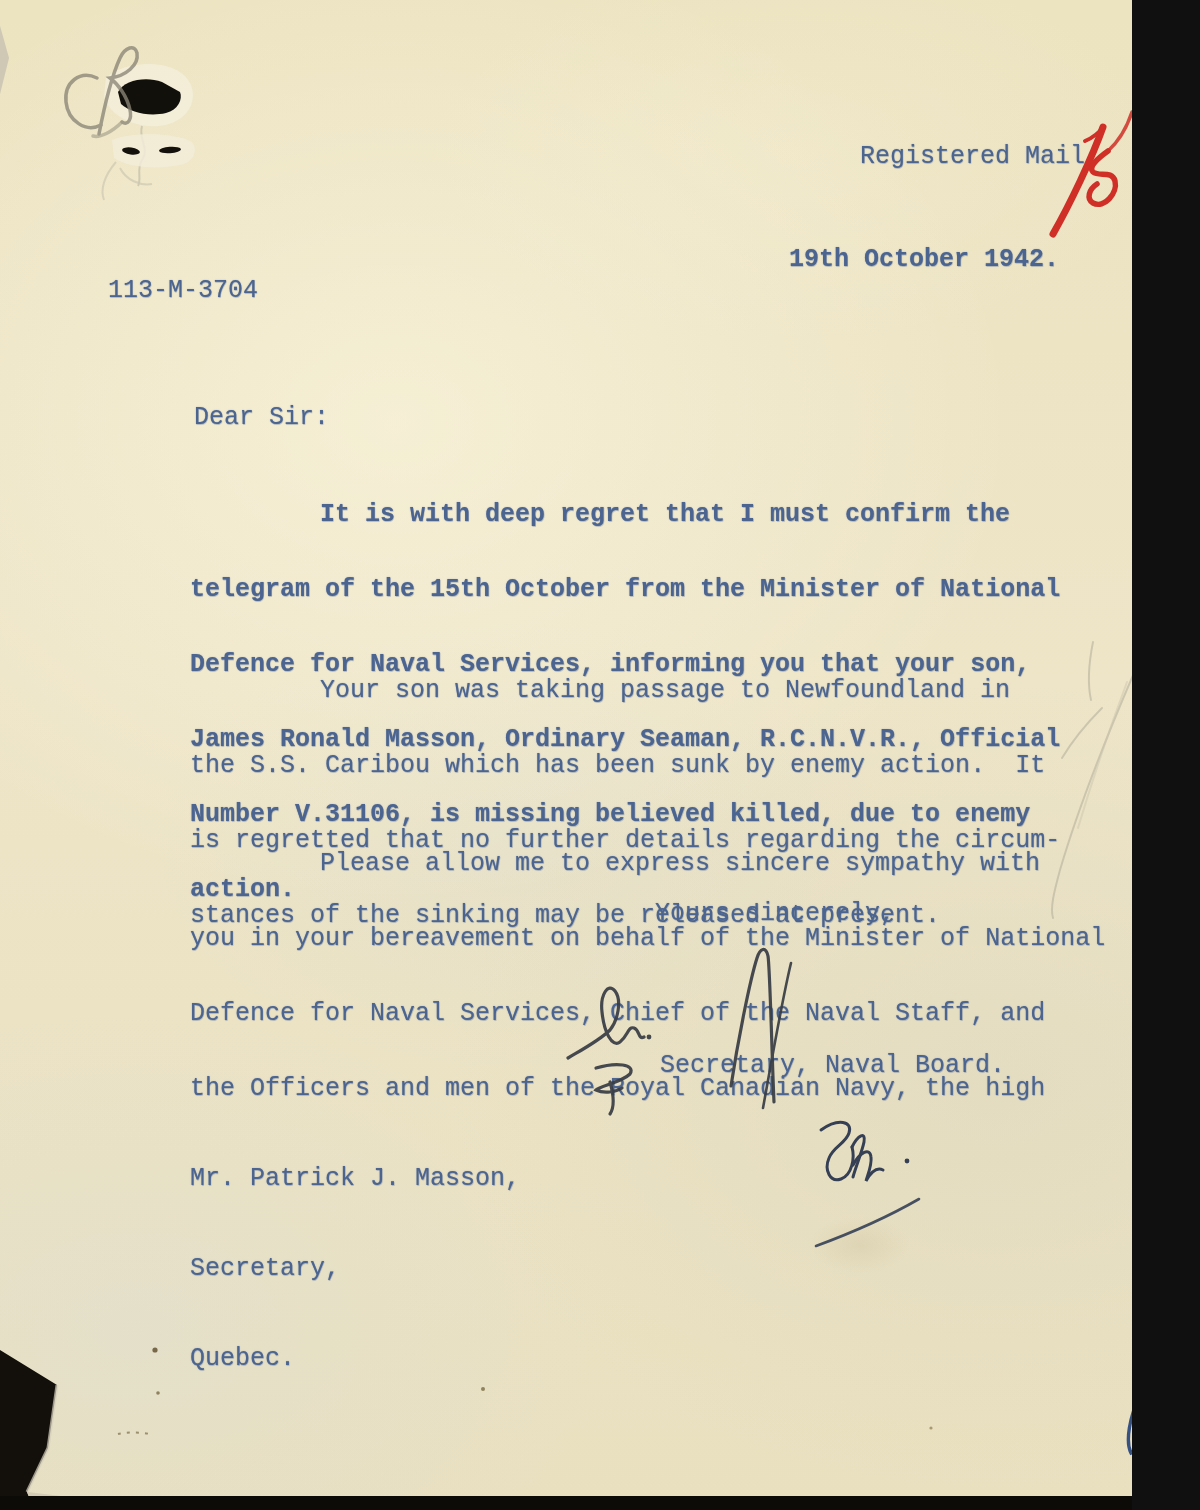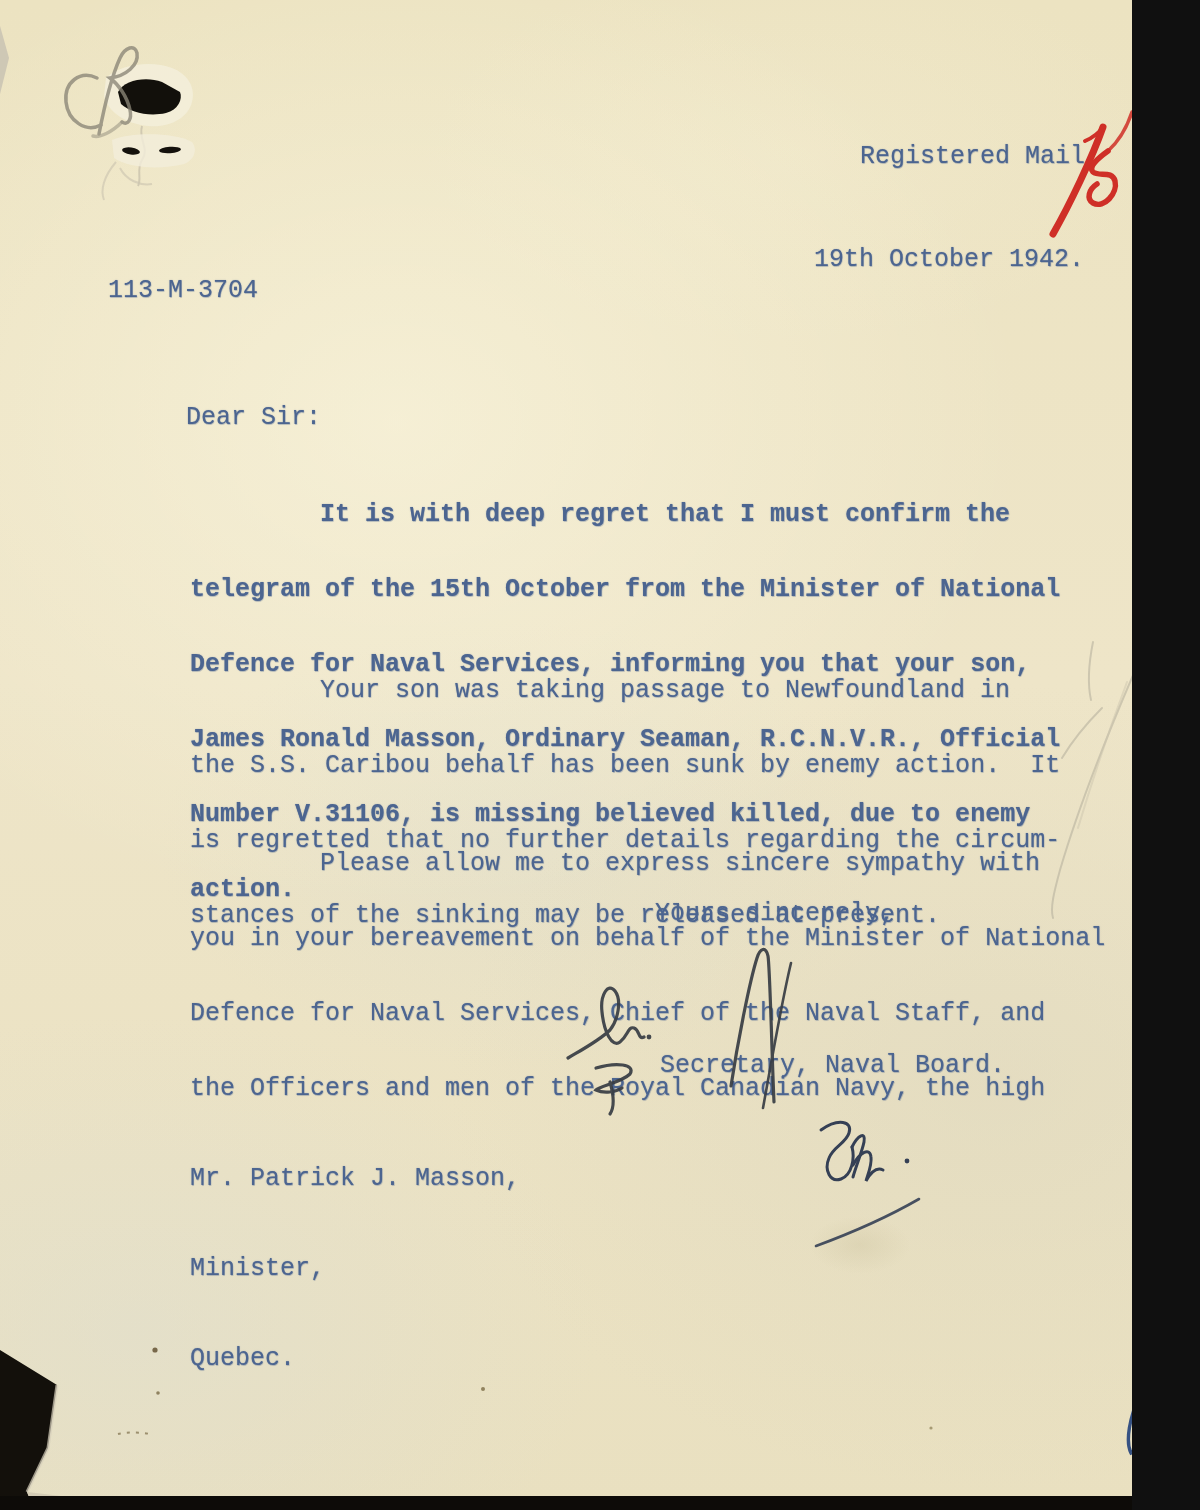--- a/index.html
+++ b/index.html
@@ -37,54 +37,54 @@
     position: absolute; left: 790px; top: 1205px; width: 140px; height: 80px;
     background: radial-gradient(closest-side, rgba(187,176,137,0.22), rgba(187,176,137,0.0) 72%);
   }
 </style>
 </head>
 <body>
 
 <div class="page">
 
   <div class="tw" style="left:860px; top:144px;">Registered Mail</div>
-  <div class="tw" style="left:814px; top:247px;">19th October 1942.</div>
+  <div class="tw" style="left:789px; top:247px;font-weight:bold;">19th October 1942.</div>
   <div class="tw" style="left:108px; top:278px;">113-M-3704</div>
 
-  <div class="tw" style="left:186px; top:405px;">Dear Sir:</div>
+  <div class="tw" style="left:194px; top:405px;">Dear Sir:</div>
 
   <div class="tw para" style="left:190px; top:452px;font-weight:bold;">
     <div class="line indent">It is with deep regret that I must confirm the</div>
     <div class="line">telegram of the 15th October from the Minister of National</div>
     <div class="line">Defence for Naval Services, informing you that your son,</div>
     <div class="line">James Ronald Masson, Ordinary Seaman, R.C.N.V.R., Official</div>
     <div class="line">Number V.31106, is missing believed killed, due to enemy</div>
     <div class="line">action.</div>
   </div>
 
   <div class="tw para" style="left:190px; top:628px;font-family:Liberation Mono, monospace;">
     <div class="line indent">Your son was taking passage to Newfoundland in</div>
-    <div class="line">the S.S. Caribou behalf has been sunk by enemy action.  It</div>
+    <div class="line">the S.S. Caribou which has been sunk by enemy action.  It</div>
     <div class="line">is regretted that no further details regarding the circum-</div>
     <div class="line">stances of the sinking may be released at present.</div>
   </div>
 
   <div class="tw para" style="left:190px; top:801px;">
     <div class="line indent">Please allow me to express sincere sympathy with</div>
     <div class="line">you in your bereavement on behalf of the Minister of National</div>
     <div class="line">Defence for Naval Services, Chief of the Naval Staff, and</div>
     <div class="line">the Officers and men of the Royal Canadian Navy, the high</div>
   </div>
 
   <div class="tw" style="left:655px; top:901px;font-family:Liberation Mono, monospace;">Yours sincerely,</div>
   <div class="tw" style="left:660px; top:1053px;">Secretary, Naval Board.</div>
 
   <div class="tw recipient" style="left:190px; top:1104px;">
     <div class="line">Mr. Patrick J. Masson,</div>
-    <div class="line">Minister,</div>
+    <div class="line">Secretary,</div>
     <div class="line">Quebec.</div>
   </div>
 
   <div class="stain"></div>
 
   <svg class="overlay" viewBox="0 0 1200 1510" xmlns="http://www.w3.org/2000/svg">
 
     <g>
       <path d="M106,78 C120,64 152,60 172,68 C188,74 196,88 192,102 C188,118 170,128 148,126 C126,124 108,112 104,96 Z" fill="#f3eedb" opacity="0.85"></path>
       <path d="M118,92 C124,80 146,76 162,82 L180,92 C183,99 178,110 166,113 C148,117 130,112 121,104 Z" fill="#12100b"></path>

